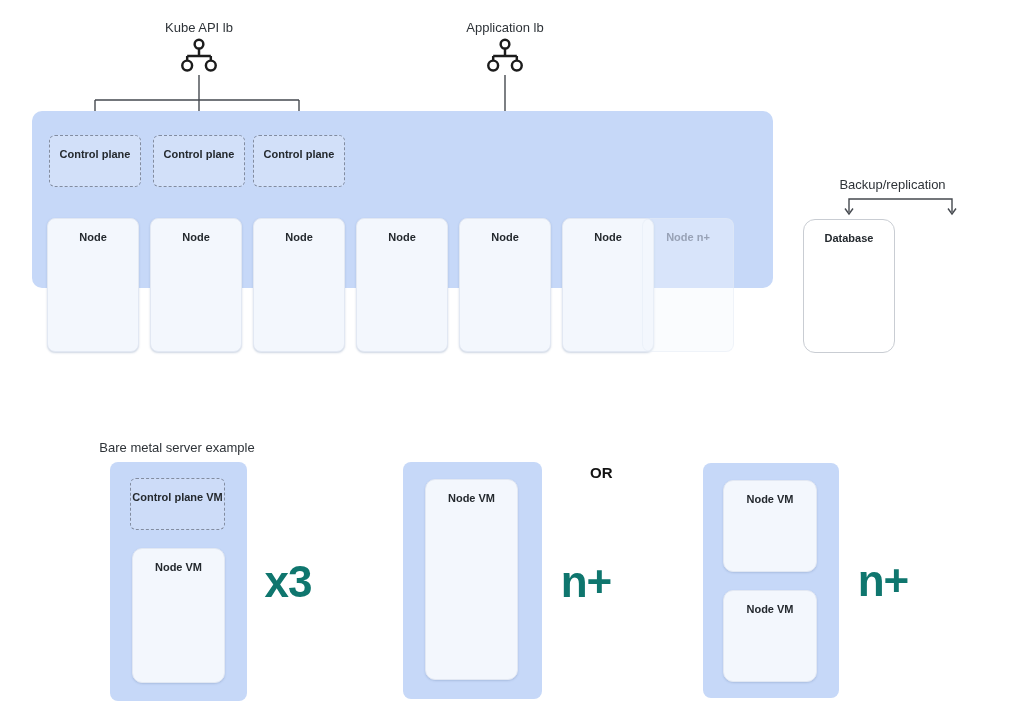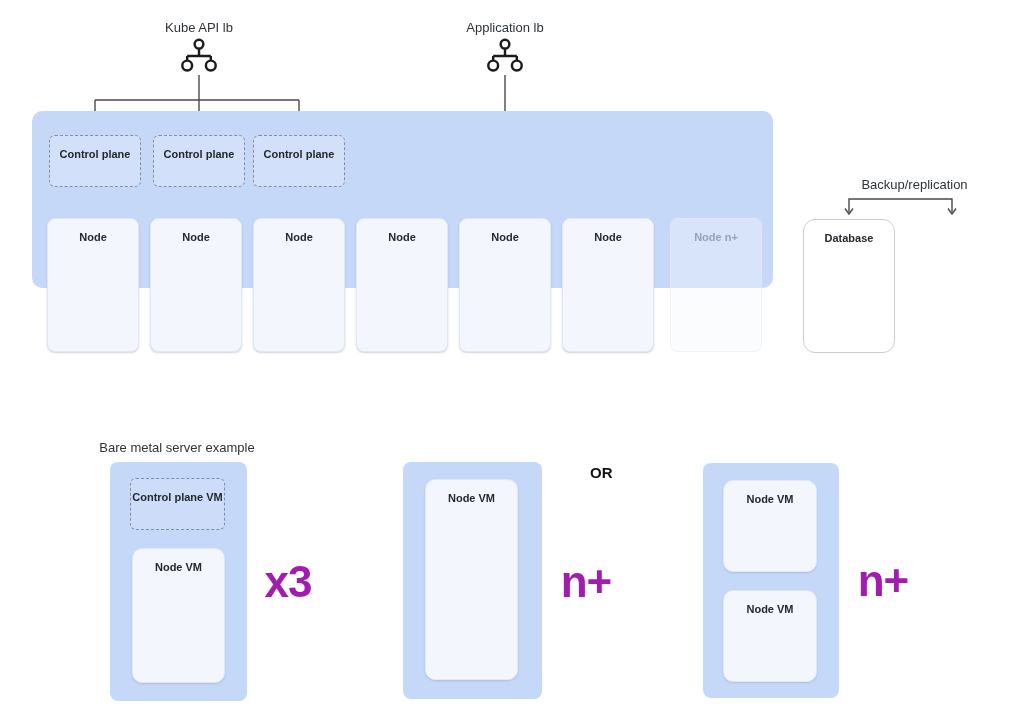--- a/index.html
+++ b/index.html
@@ -58,21 +58,21 @@
   .vm-box {
     position: absolute; background: #f3f7fd; border: 1px solid #e2e8f3;
     border-radius: 10px; box-shadow: 0 1px 2px rgba(90,115,160,0.25); text-align: center;
   }
   .cp-vm {
     position: absolute; border: 1.4px dashed #828ca0; border-radius: 6px;
     background: rgba(255,255,255,0.12); text-align: center;
   }
 
   .big-text {
-    position: absolute; font-weight: 700; font-size: 44px; color: #a21caf;
+    position: absolute; font-weight: 700; font-size: 44px; color: #0f766e;
     text-align: center; line-height: 1.2; letter-spacing: -1px;
   }
   .or-text {
     position: absolute; font-weight: 700; font-size: 15px; color: #121212;
     text-align: left;
   }
 </style>
 </head>
 <body>
 
@@ -160,26 +160,26 @@
     </div>
     <div class="node-box" style="left:324px;">
       <span>Node</span>
     </div>
     <div class="node-box" style="left:427px;">
       <span>Node</span>
     </div>
     <div class="node-box" style="left:530px;">
       <span>Node</span>
     </div>
-    <div class="node-box faded" style="left:638px;">
+    <div class="node-box faded" style="left:610px;">
       <span>Node n+</span>
     </div>
   </div>
 
-  <div class="top-label" style="left:842px; top:177px; width:145px;">Backup/replication</div>
+  <div class="top-label" style="left:820px; top:177px; width:145px;">Backup/replication</div>
   <div class="db-box" style="left:803px;border-radius:12px;">
     <span>Database</span>
   </div>
 
 
   <div class="top-label" style="left:97px; top:440px; width:160px;">Bare metal server example</div>
 
   <div class="vm-container" style="left:110px; top:462px; width:137px; height:239px;">
     <div class="cp-vm" style="left:20px; top:16px; width:95px; height:52px;">
       <span>Control plane VM</span>

